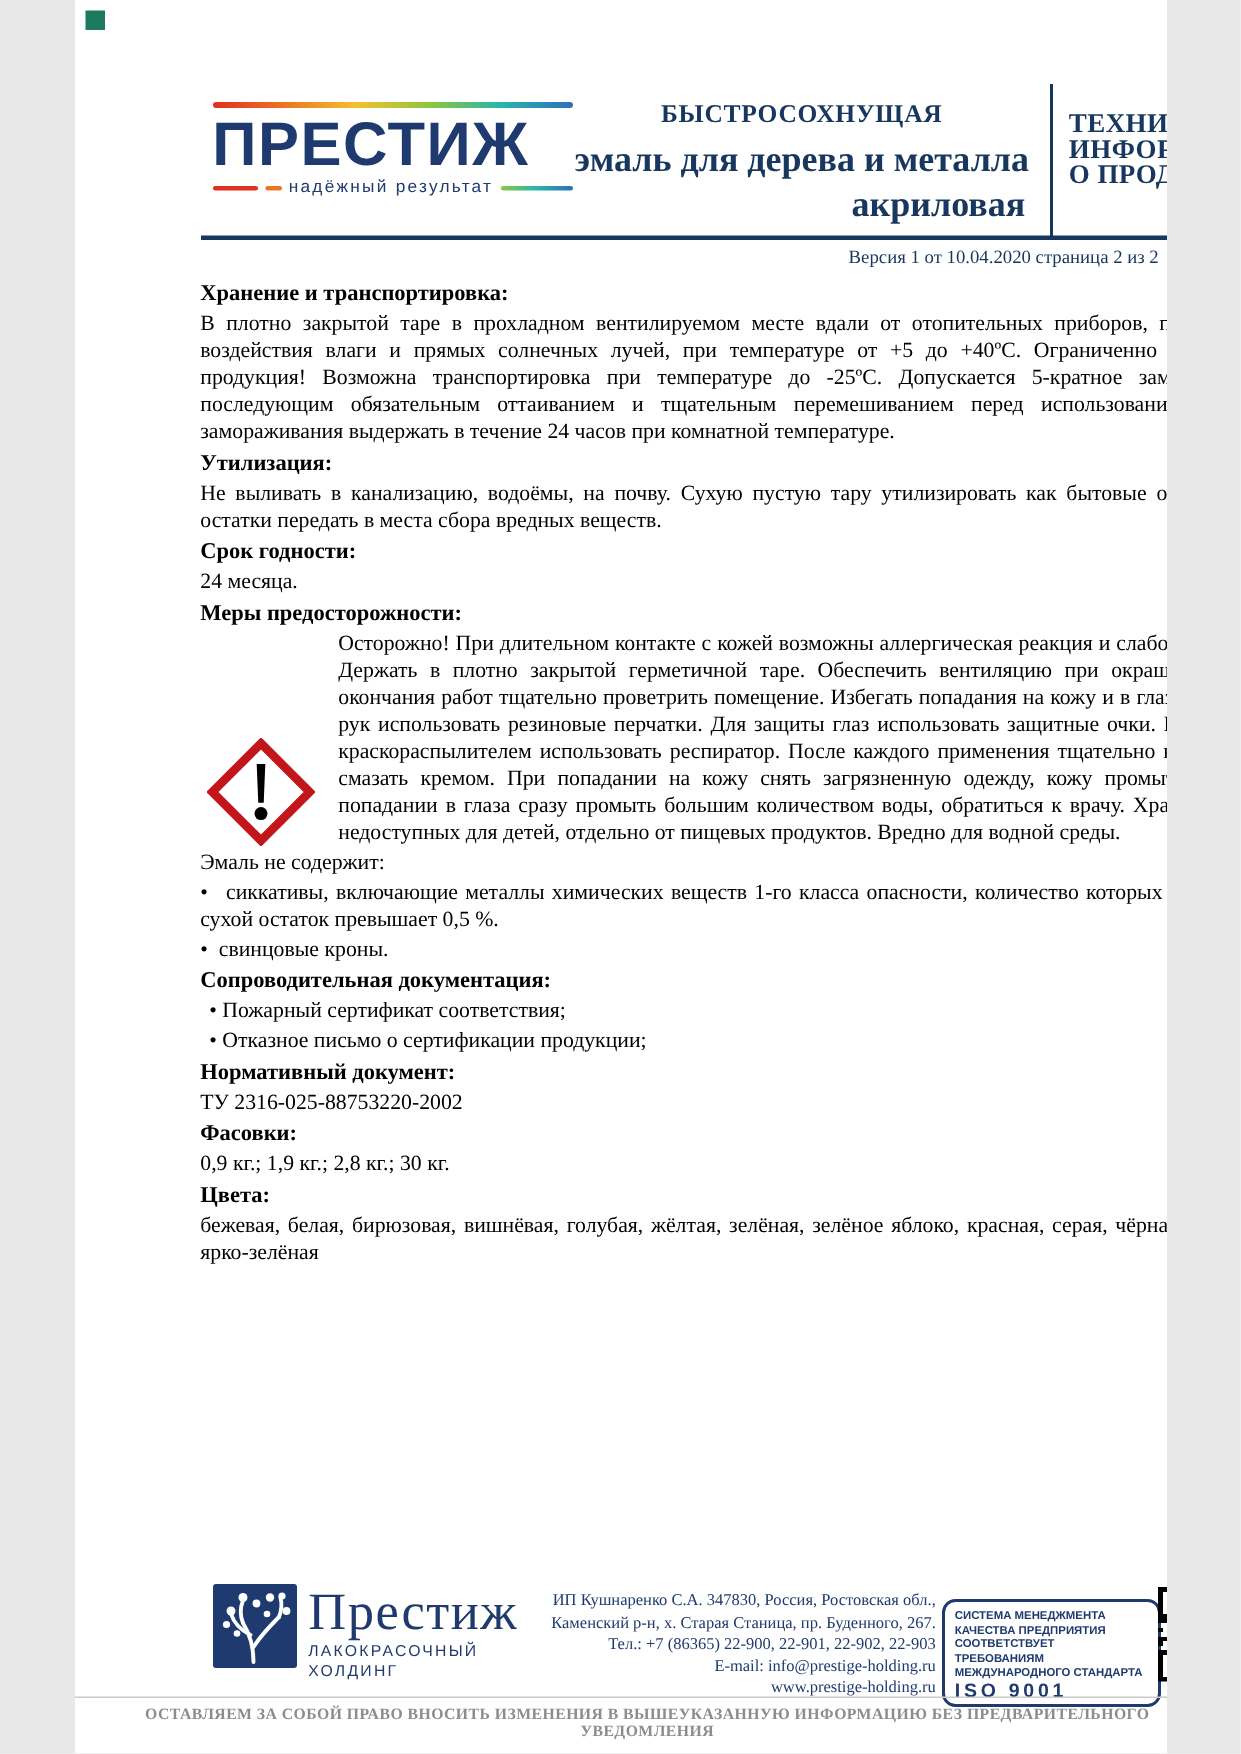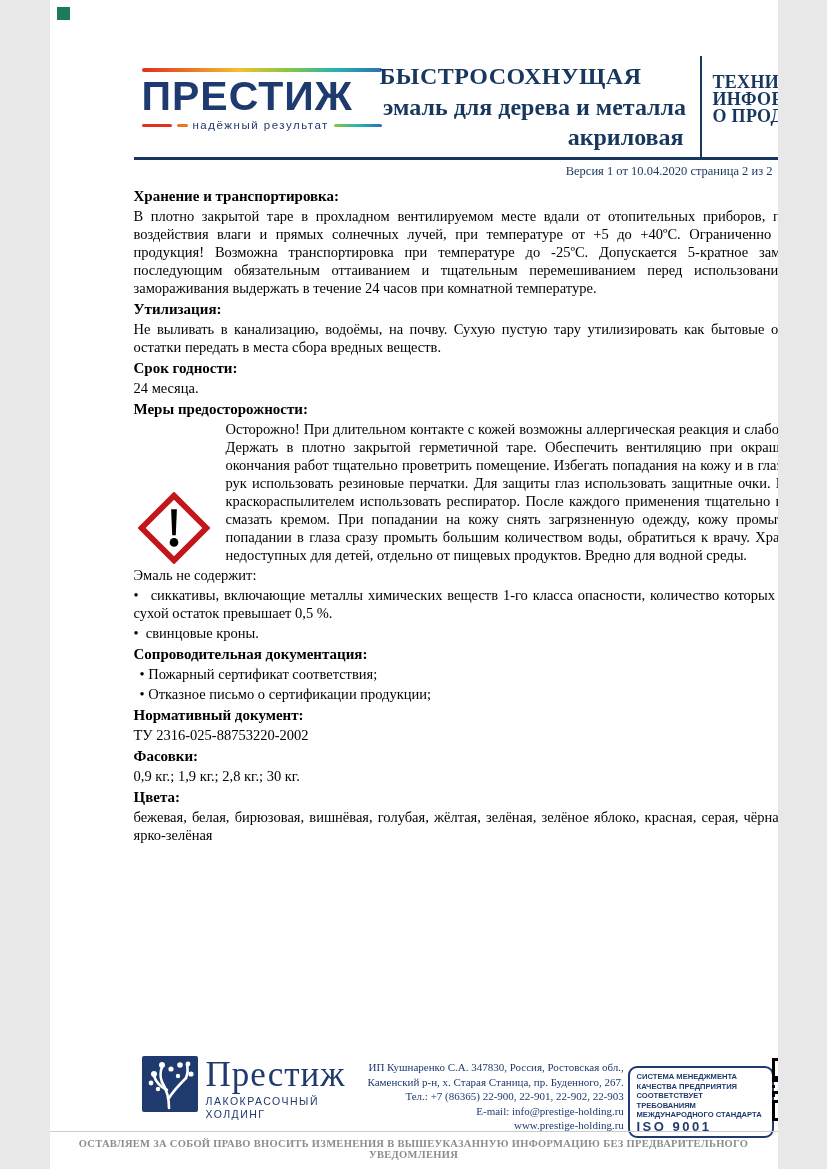--- a/index.html
+++ b/index.html
@@ -19,21 +19,21 @@
   .brand-tagline-row{display:flex;align-items:center;gap:5px;margin-top:0px;}
   .dash{height:3px;border-radius:2px;}
   .dash-red{width:30px;background:#e0301e;}
   .dash-orange{width:11px;background:#eb7524;}
   .brand-tagline{font-family:"Liberation Sans",sans-serif;font-size:11.5px;color:#1e3a6e;
     letter-spacing:1.5px;white-space:nowrap;}
   .tagline-bar-right{flex:1;height:3px;border-radius:2px;
     background:linear-gradient(90deg,#8dc63f,#27b5ae,#2f6fb7);}
 
   .title-block{position:absolute;left:330px;top:60px;width:310px;color:#17375e;font-weight:bold;}
-  .title-l1{font-size:24px;line-height:32px;text-align:left;letter-spacing:0.5px;}
+  .title-l1{font-size:17px;line-height:32px;text-align:center;letter-spacing:0.5px;}
   .title-l2{font-size:24px;line-height:30px;text-align:center;}
   .title-l3{font-size:24px;line-height:30px;text-align:right;padding-right:6px;}
 
   .vdivider{position:absolute;left:650px;top:56px;width:2px;height:102px;background:#17375e;}
   .doctype{position:absolute;left:663px;top:74px;color:#17375e;font-weight:bold;
     font-size:18px;line-height:17px;letter-spacing:0.3px;}
   .hrule{position:absolute;left:84px;width:738px;top:157px;height:3px;background:#17375e;}
   .version{position:absolute;right:5px;top:164px;font-size:12.5px;color:#17375e;}
 
   
@@ -55,21 +55,21 @@
     line-height:13px;letter-spacing:1.5px;margin-top:1px;}
   .address{position:absolute;left:318px;top:1060px;color:#1e3a6e;font-size:11px;line-height:14.5px;text-align:right;}
   .iso-badge{position:absolute;left:578px;top:1066px;width:128px;border:2px solid #1e3a6e;
     border-radius:9px;padding:4px 7px;color:#1e3a6e;
     font-family:"Liberation Sans",sans-serif;font-weight:bold;font-size:7.6px;line-height:9.6px;}
   .iso-num{font-size:13px;letter-spacing:2.5px;margin-top:2px;}
   .qr-wrap{position:absolute;left:722px;top:1058px;width:63px;text-align:center;}
   .qr-caption{font-size:8px;font-weight:bold;line-height:9px;color:#222;margin-top:3px;}
 
   .bottom-rule{position:absolute;left:0;top:1131px;width:100%;height:1px;background:#cccccc;}
-  .disclaimer{position:absolute;left:0;top:1138px;width:100%;text-align:center;
+  .disclaimer{position:absolute;left:18px;top:1138px;width:100%;text-align:center;
     color:#8c8c8c;font-weight:bold;font-size:10.5px;letter-spacing:0.3px;}
 </style>
 </head>
 <body>
 
 <div class="page">
 
   <div class="corner-mark"></div>
 
   <div class="brand">

